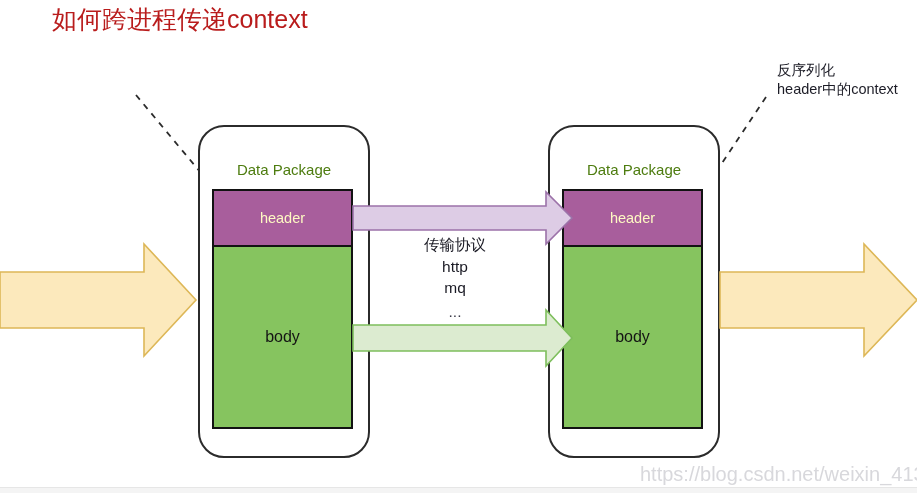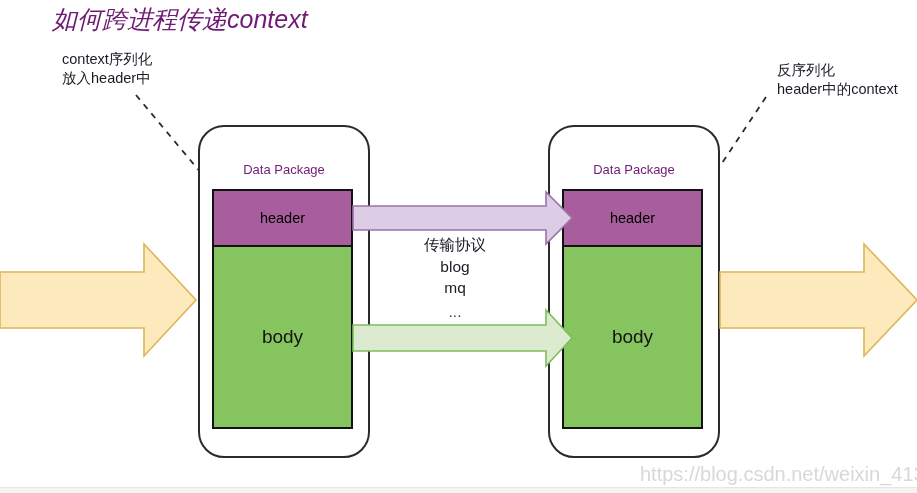--- a/index.html
+++ b/index.html
@@ -20,23 +20,22 @@
   }
   .abs { position: absolute; }
 
   
   #title {
     left: 52px;
     top: 3px;
     font-size: 25px;
     line-height: 32px;
     letter-spacing: 0px;
-    color: #701a75;
+    color: #b91c1c;
     white-space: nowrap;
-    font-style: italic;
   }
 
   
   .annotation {
     font-size: 14.5px;
     line-height: 19px;
     color: #1c1c26;
     white-space: pre;
   }
   #annotation-left  { left: 62px;  top: 50px; }
@@ -49,48 +48,48 @@
   .service-box {
     border: 2.2px solid #2b2b2b;
     border-radius: 26px;
     background: #ffffff;
     box-sizing: border-box;
   }
   #service-a-box { left: 198px; top: 125px; width: 172px; height: 333px; }
   #service-b-box { left: 548px; top: 125px; width: 172px; height: 333px; }
 
   .data-package-label {
-    font-size: 13px;
+    font-size: 15px;
     line-height: 18px;
-    color: #701a75;
+    color: #4d7c0f;
     text-align: center;
     width: 172px;
     white-space: nowrap;
   }
   #data-package-a { left: 198px; top: 161px; }
   #data-package-b { left: 548px; top: 161px; }
   .packet-header {
     background: #a85e9c;
     box-sizing: border-box;
     border: 2.6px solid #121212;
     display: flex;
     align-items: center;
     justify-content: center;
     font-size: 14.5px;
-    color: #000000;
+    color: #fef9c3;
   }
   .packet-body {
     background: #86c45f;
     box-sizing: border-box;
     border: 2.6px solid #121212;
     border-top: none;
     display: flex;
     align-items: center;
     justify-content: center;
-    font-size: 19px;
+    font-size: 16px;
     color: #141414;
   }
   #header-a { left: 212px; top: 189px; width: 141px; height: 58px; }
   #body-a   { left: 212px; top: 247px; width: 141px; height: 182px; }
   #header-b { left: 562px; top: 189px; width: 141px; height: 58px; }
   #body-b   { left: 562px; top: 247px; width: 141px; height: 182px; }
 
   
   .service-caption {
     font-size: 15px;
@@ -143,22 +142,20 @@
     border-top: 1px solid #e6e6e6;
   }
 </style>
 </head>
 <body>
 
 <div id="canvas">
 
   <div class="abs" id="title">如何跨进程传递context</div>
 
-  <div class="abs annotation" id="annotation-left" style="white-space: pre;">context序列化
-放入header中</div>
   <div class="abs annotation" id="annotation-right" style="white-space: pre;">反序列化
 header中的context</div>
 
   <svg class="abs leader" id="line-layer" width="917" height="493">
     <line x1="136" y1="95" x2="216" y2="191" stroke="#2b2b2b" stroke-width="1.8" stroke-dasharray="6 6"></line>
     <line x1="766" y1="97" x2="704" y2="190" stroke="#2b2b2b" stroke-width="1.8" stroke-dasharray="6 6"></line>
   </svg>
 
   <div class="abs service-box" id="service-a-box"></div>
   <div class="abs data-package-label" id="data-package-a">Data Package</div>
@@ -178,21 +175,21 @@
 
     <polygon points="720,272 864,272 864,244 917,300 864,356 864,328 720,328" fill="#fce9bc" stroke="#ddb757" stroke-width="1.6"></polygon>
 
     <polygon points="353,206 546,206 546,192 572,218 546,244 546,230 353,230" fill="#ddcce5" stroke="#9c72a9" stroke-width="1.6"></polygon>
 
     <polygon points="353,325 546,325 546,310 572,338 546,366 546,351 353,351" fill="#dcebd0" stroke="#7dbe5c" stroke-width="1.6"></polygon>
   </svg>
 
   <div class="abs" id="protocol-block">
     <span class="proto-line">传输协议</span>
-    <span class="proto-line">blog</span>
+    <span class="proto-line">http</span>
     <span class="proto-line">mq</span>
     <span class="proto-ellipsis">...</span>
   </div>
 
   <div class="abs" id="watermark">https://blog.csdn.net/weixin_41385912</div>
 
   <div class="abs" id="bottom-strip"></div>
 
 </div>
 

